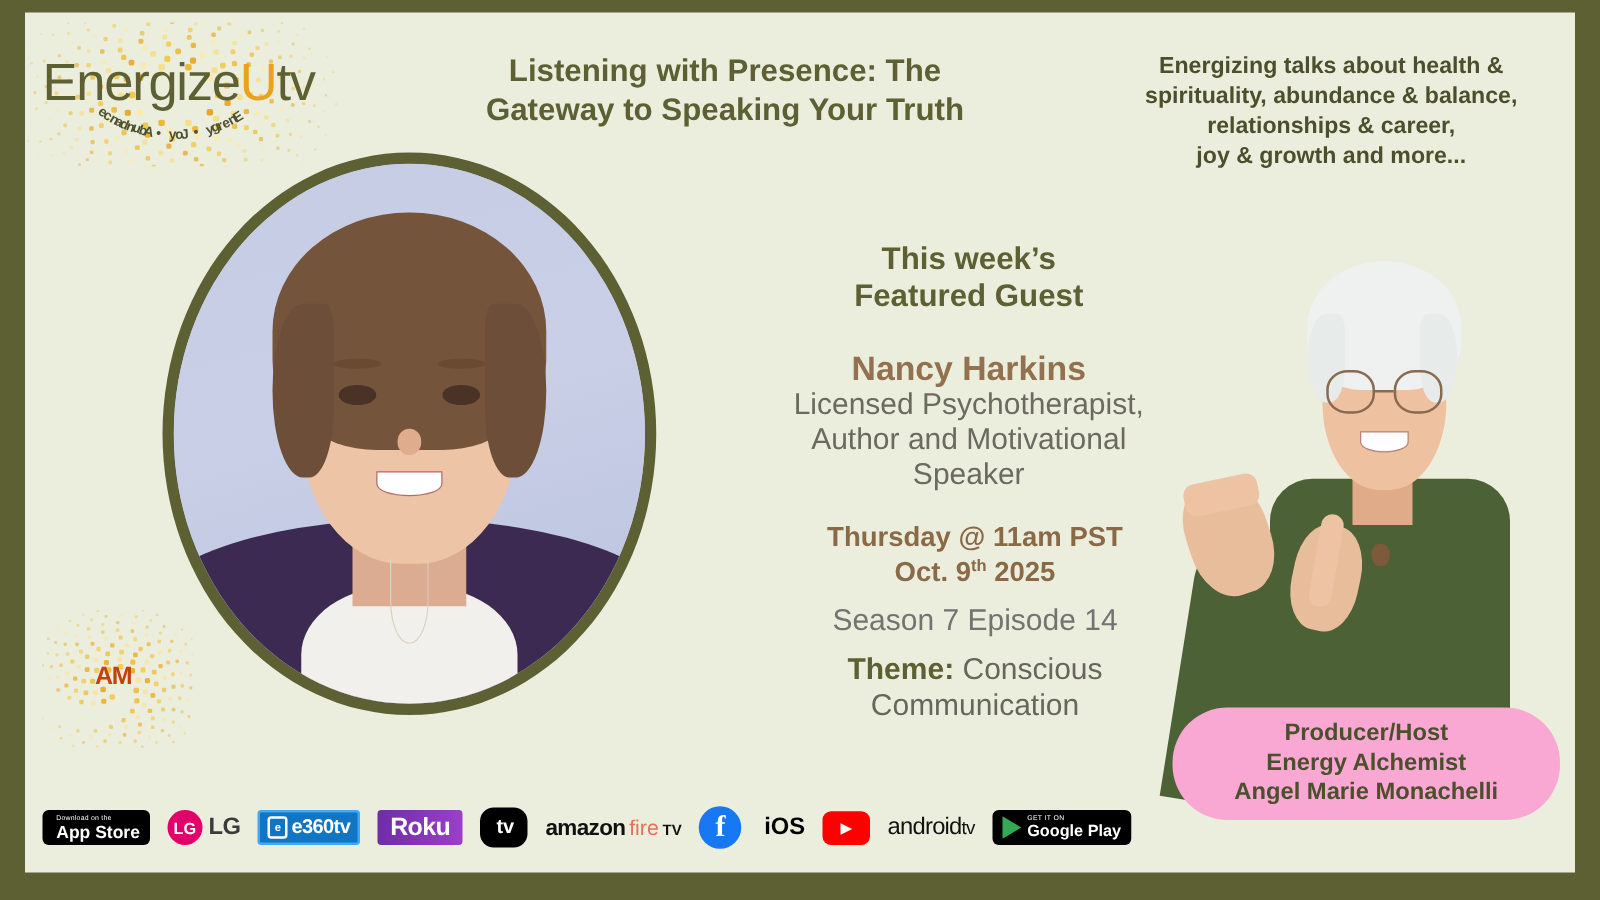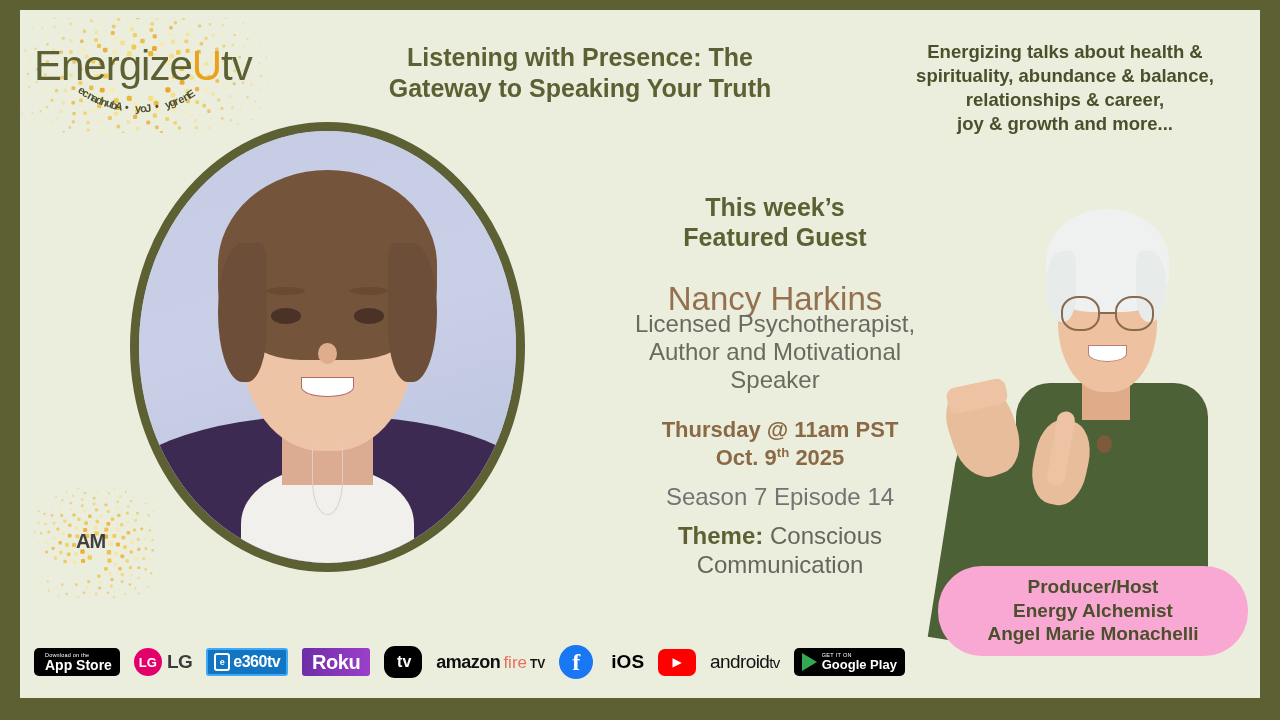--- a/index.html
+++ b/index.html
@@ -118,21 +118,21 @@
     border:1.5px solid #d8d2c2; border-top:none; border-radius:0 0 50% 50%; }
 
   
   #featured {
     position:absolute; left:585px; top:183px; width:340px;
     text-align:center; font-size:25px; font-weight:bold;
     line-height:1.18; color:#5c6033;
   }
   #guest-name {
     position:absolute; left:575px; top:270px; width:360px;
-    text-align:center; font-size:33px; font-weight:normal;
+    text-align:center; font-size:27px; font-weight:bold;
     color:#93714f;
   }
   #guest-role {
     position:absolute; left:550px; top:300px; width:410px;
     text-align:center; font-size:24px; line-height:1.17;
     color:#6a6a60;
   }
   #datetime {
     position:absolute; left:570px; top:406px; width:380px;
     text-align:center; font-size:22px; font-weight:bold;
@@ -239,21 +239,21 @@
     color:#4b4f2c;
   }
 
   
   #am-logo {
     position:absolute; left:14px; top:478px;
     width:120px; height:110px;
   }
   #am-text {
     position:absolute; left:42px; top:42px;
-    font-size:20px; font-weight:bold; color:#404040;
+    font-size:20px; font-weight:bold; color:#c2410c;
     letter-spacing:-1px;
   }
 
   
   #platforms {
     position:absolute; left:0; right:0; bottom:10px;
     height:52px;
     display:flex; align-items:center; gap:14px;
     padding-left:14px;
   }

